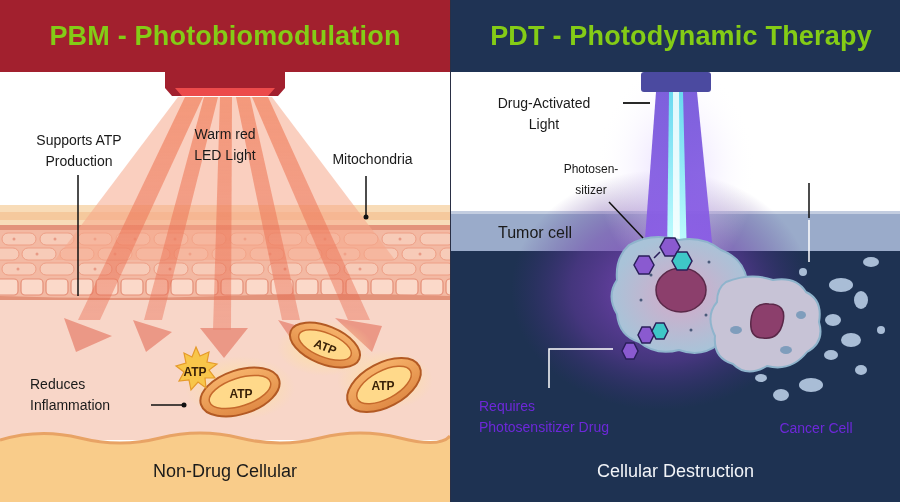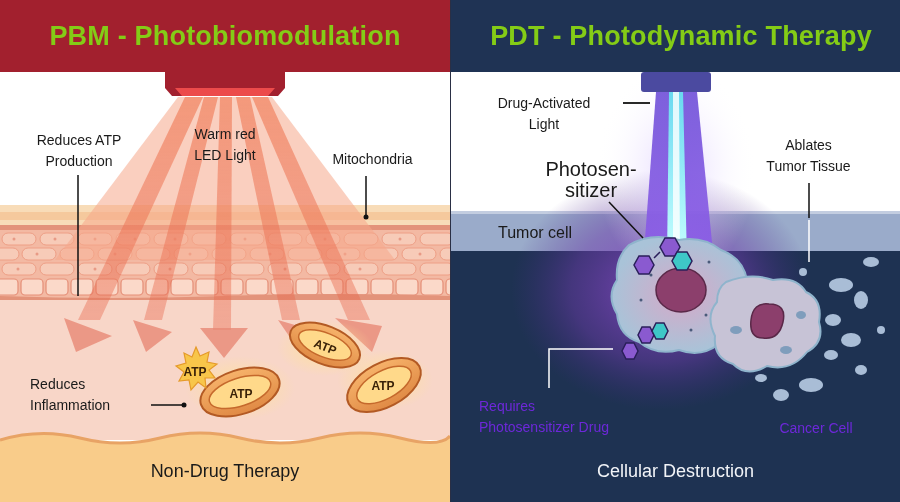--- a/index.html
+++ b/index.html
@@ -171,34 +171,34 @@
 
     <path d="M196 347 L200 356 L209 352 L207 362 L217 364 L209 370 L215 378 L205 378 L206 388 L198 382 L191 390 L189 380 L179 381 L184 372 L176 366 L186 363 L184 353 L192 357 Z" fill="#f8c64a" stroke="#e59a2a" stroke-width="1.2"></path>
 
     <line x1="78" y1="175" x2="78" y2="296" stroke="#111" stroke-width="1.5"></line>
     <line x1="366" y1="176" x2="366" y2="217" stroke="#111" stroke-width="1.5"></line>
     <circle cx="366" cy="217" r="2.5" fill="#111"></circle>
     <line x1="151" y1="405" x2="183" y2="405" stroke="#111" stroke-width="1.5"></line>
     <circle cx="184" cy="405" r="2.5" fill="#111"></circle>
   </svg>
 
-  <div class="lbl" style="left:14px;top:130px;width:130px;"><span style="white-space:pre-line;">Reduces ATP
+  <div class="lbl" style="left:14px;top:130px;width:130px;"><span style="white-space:pre-line;">Supports ATP
 Production</span></div>
   <div class="lbl" style="left:170px;top:124px;width:110px;"><span style="white-space:pre-line;">Warm red
 LED Light</span></div>
   <div class="lbl" style="left:310px;top:149px;width:125px;">Mitochondria</div>
   <div class="lbl left" style="left:30px;top:374px;width:130px;"><span style="white-space:pre-line;">Reduces
 Inflammation</span></div>
 
   <div class="lbl" style="left:178px;top:362px;width:34px;font-size:12px;font-weight:bold;color:#3a2208;">ATP</div>
   <div class="lbl" style="left:224px;top:384px;width:34px;font-size:12px;font-weight:bold;color:#3a2208;">ATP</div>
   <div class="lbl" style="left:308px;top:337px;width:34px;font-size:12px;font-weight:bold;color:#3a2208;transform:rotate(22deg);">ATP</div>
   <div class="lbl" style="left:366px;top:376px;width:34px;font-size:12px;font-weight:bold;color:#3a2208;">ATP</div>
 
-  <div class="footer-text" style="top:461px;color:#1a1a1a;">Non-Drug Therapy</div>
+  <div class="footer-text" style="top:461px;color:#1a1a1a;">Non-Drug Cellular</div>
 </div>
 
 <div class="divider"></div>
 
 <div class="panel" id="pdt">
   <div class="header">PDT - Photodynamic Therapy</div>
 
   <svg class="art" width="449" height="502" viewBox="0 0 449 502">
     <defs>
       <radialGradient id="purpleGlow" cx="0.5" cy="0.5" r="0.5">
@@ -287,23 +287,21 @@
 
     <line x1="172" y1="103" x2="199" y2="103" stroke="#111" stroke-width="1.8"></line>
     <line x1="158" y1="202" x2="192" y2="238" stroke="#111" stroke-width="1.5"></line>
     <line x1="358" y1="183" x2="358" y2="218" stroke="#111" stroke-width="1.5"></line>
     <line x1="358" y1="220" x2="358" y2="262" stroke="#ffffff" stroke-width="1.5"></line>
     <polyline points="98,388 98,349 162,349" fill="none" stroke="#ffffff" stroke-width="1.5"></polyline>
   </svg>
 
   <div class="lbl" style="left:18px;top:93px;width:150px;"><span style="white-space:pre-line;">Drug-Activated
 Light</span></div>
-  <div class="lbl" style="left:90px;top:159px;width:100px;font-size:20px;"><span style="white-space:pre-line;">Photosen-
+  <div class="lbl" style="left:90px;top:159px;width:100px;font-size:12px;"><span style="white-space:pre-line;">Photosen-
 sitizer</span></div>
-  <div class="lbl" style="left:290px;top:135px;width:135px;"><span style="white-space:pre-line;">Ablates
-Tumor Tissue</span></div>
   <div class="lbl left" style="left:47px;top:222px;width:120px;font-size:16px;">Tumor cell</div>
   <div class="lbl left white" style="left:28px;top:396px;width:220px;"><span style="white-space:pre-line;">Requires
 Photosensitizer Drug</span></div>
   <div class="lbl white" style="left:305px;top:418px;width:120px;">Cancer Cell</div>
 
   <div class="footer-text" style="top:461px;color:#f2f4f8;">Cellular Destruction</div>
 </div>
 
 </body></html>

